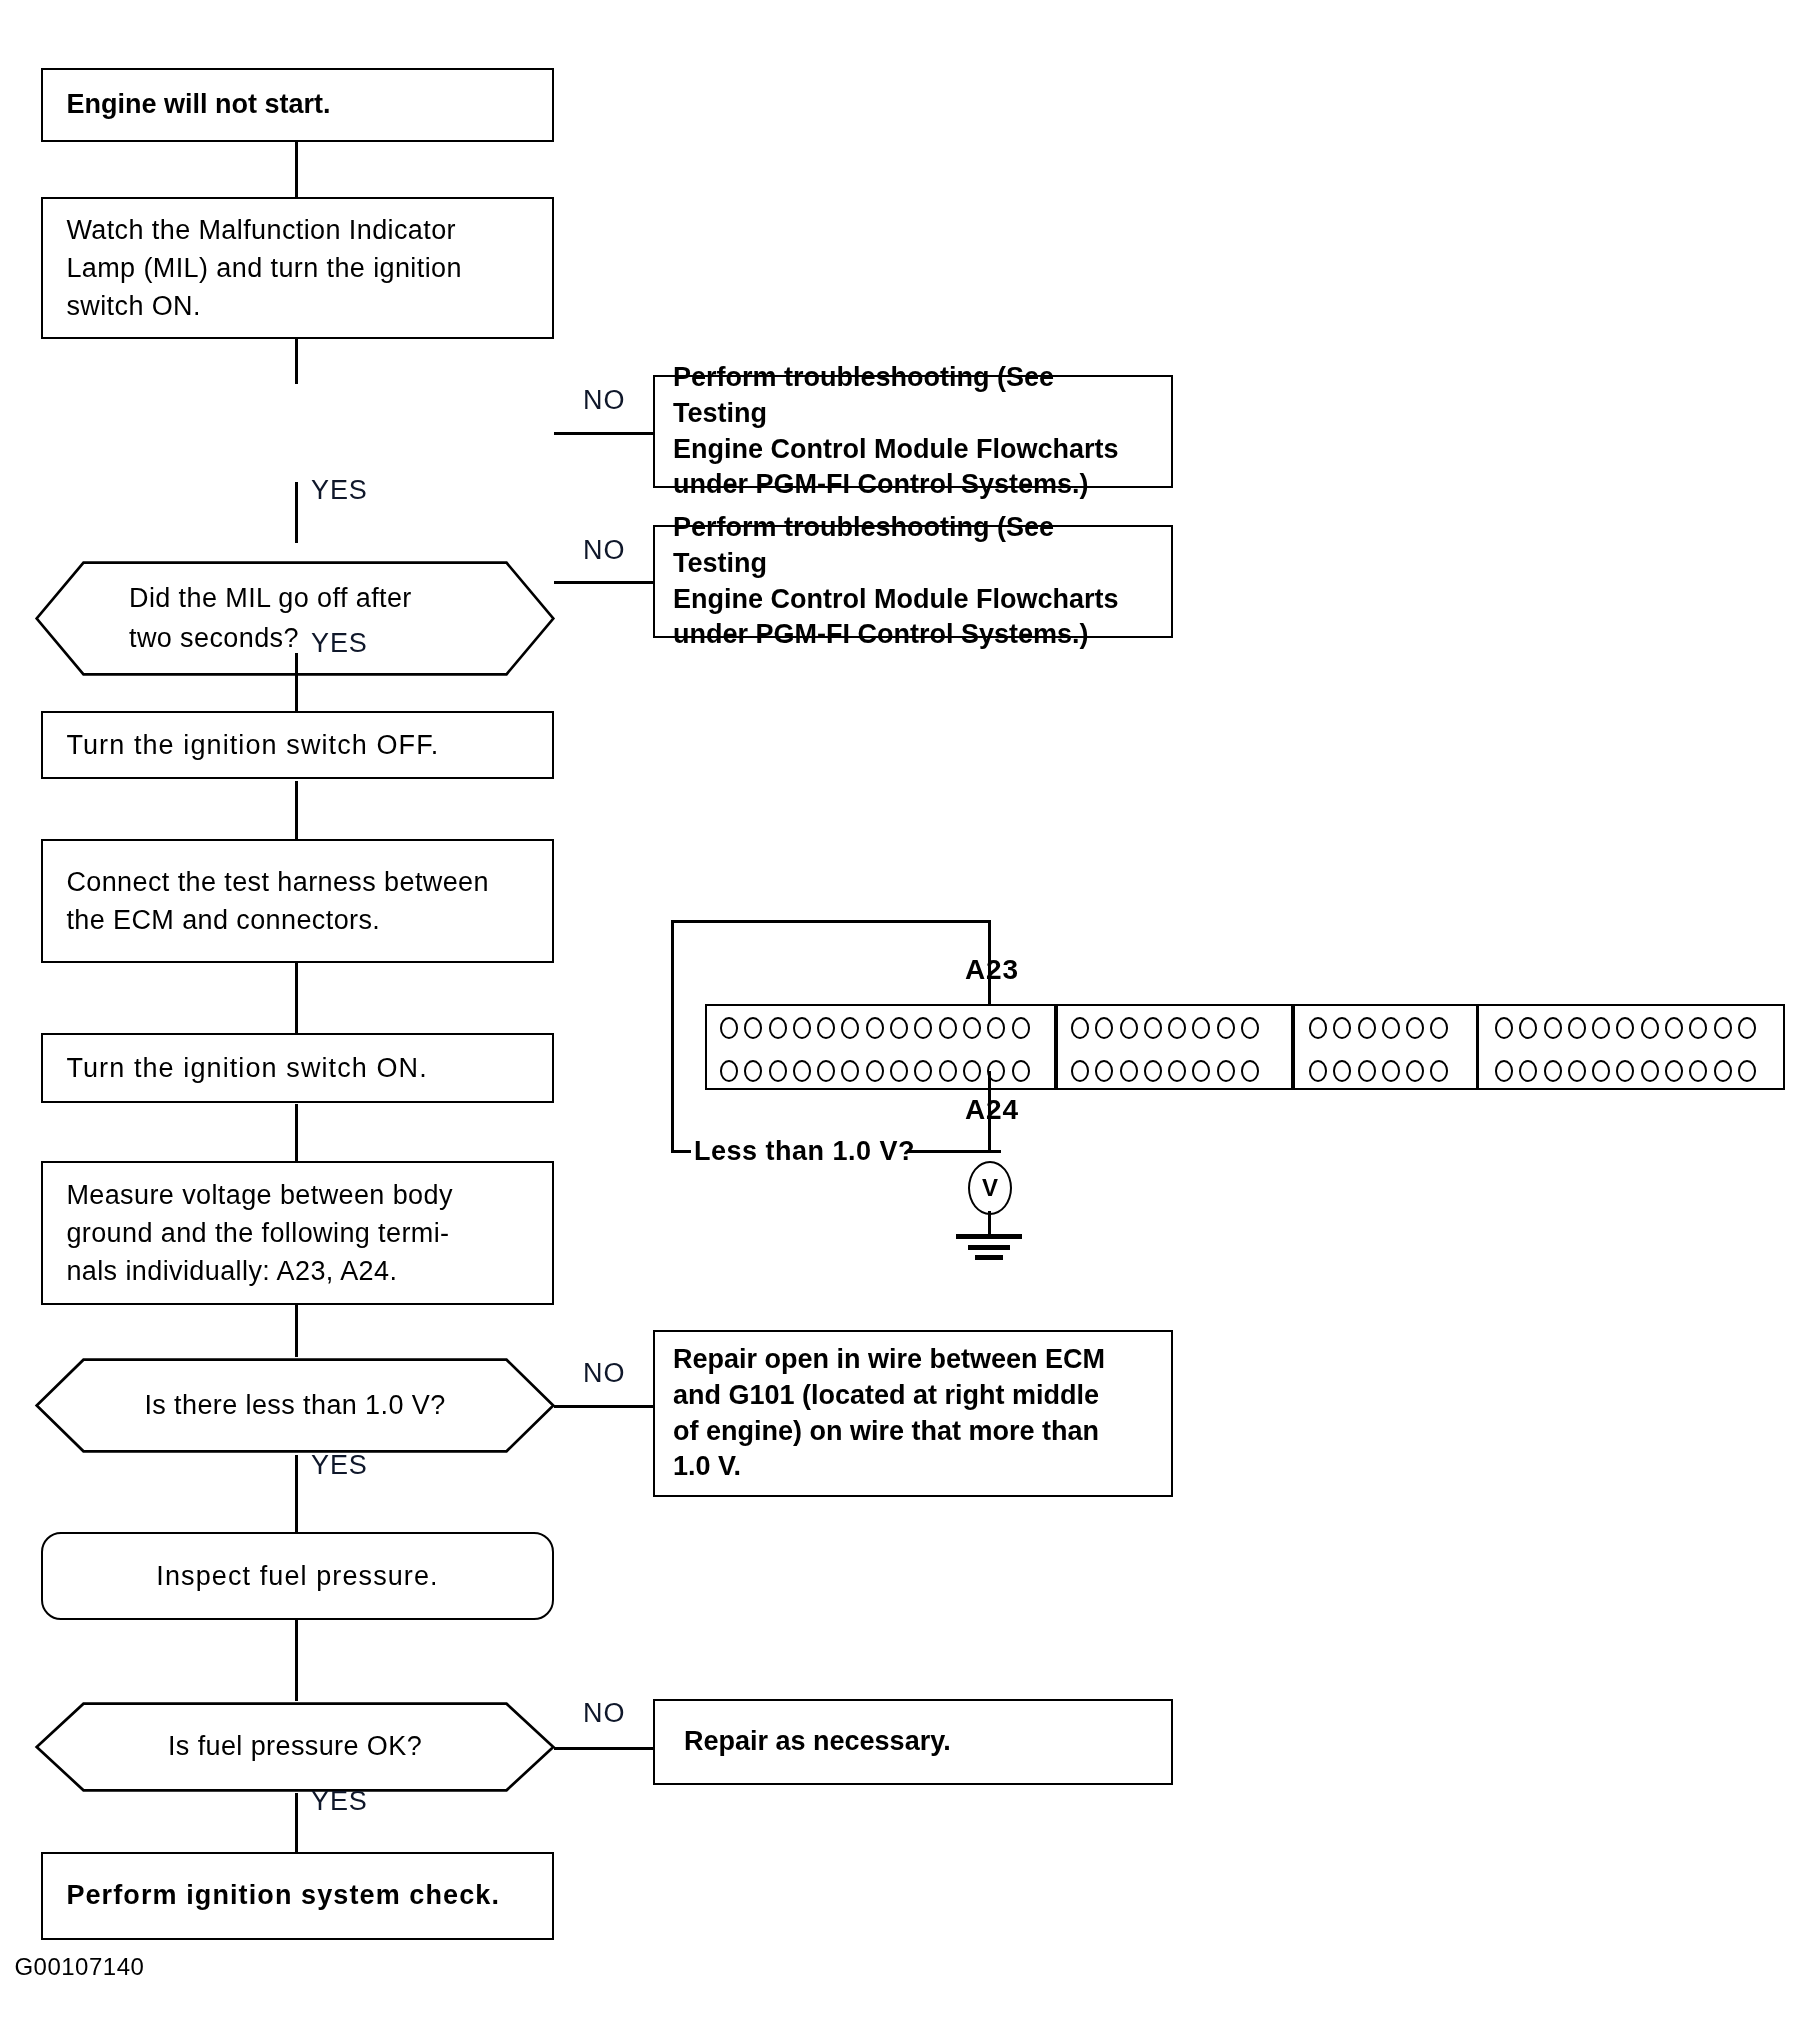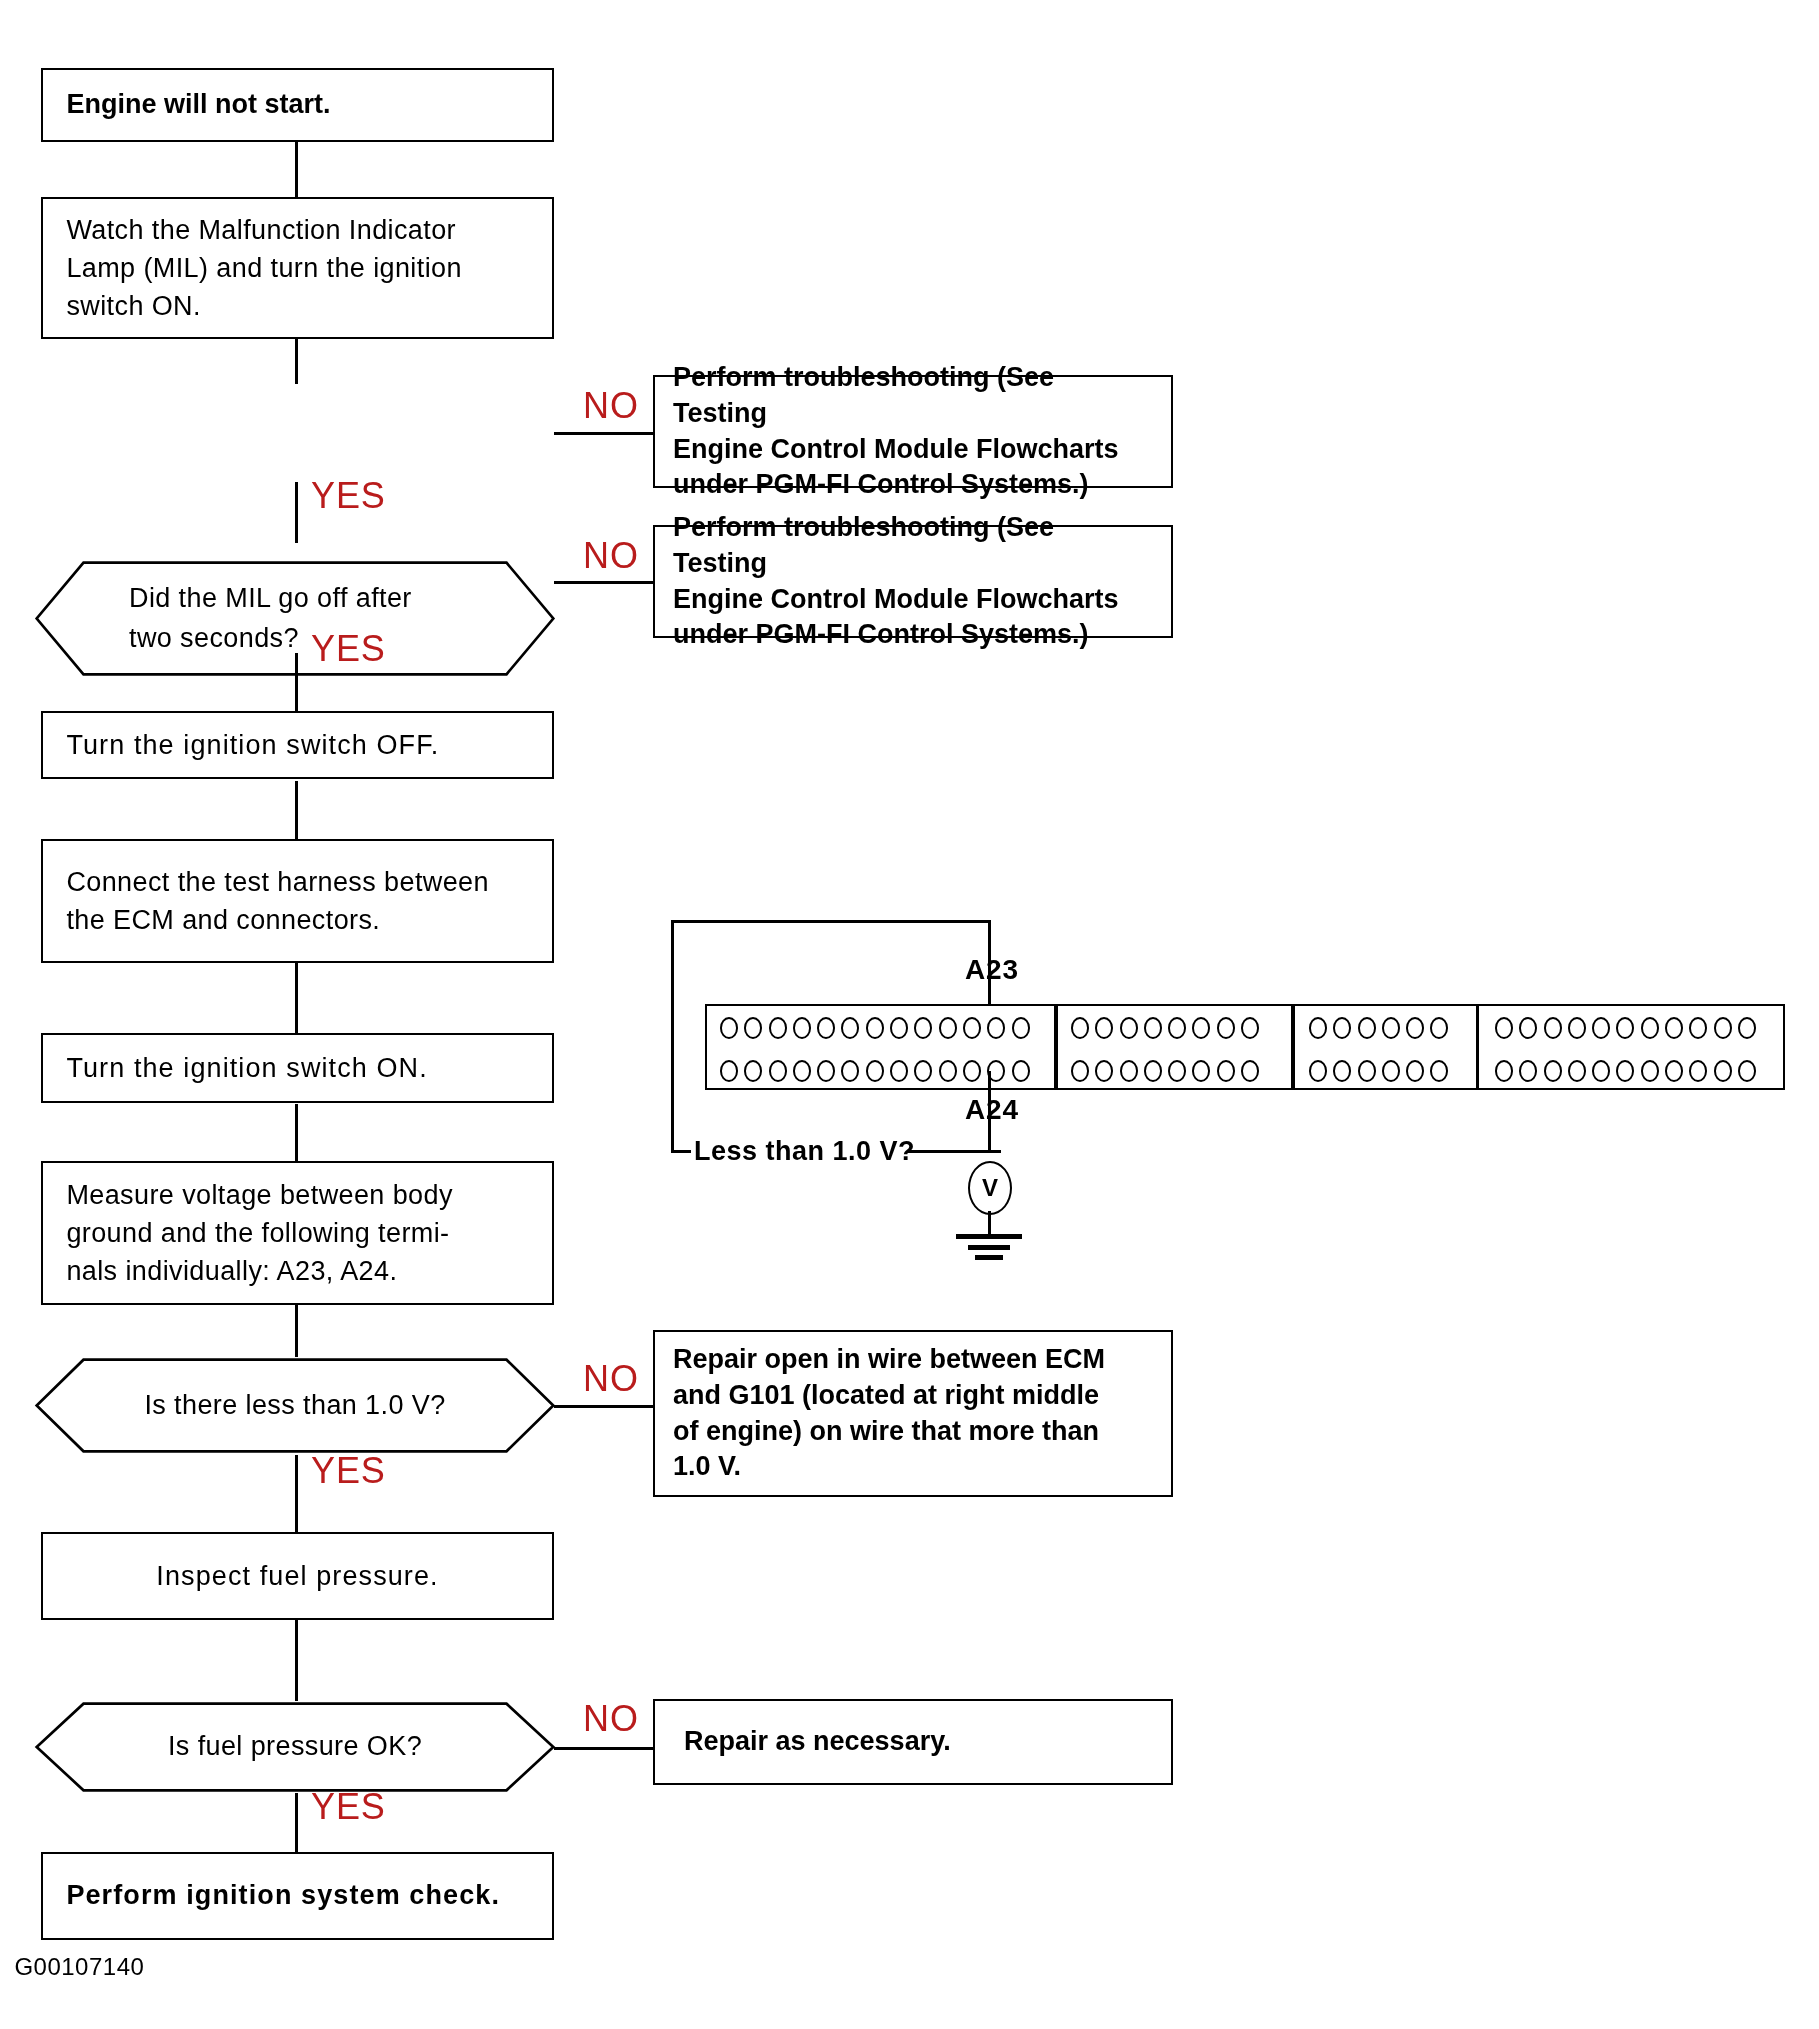--- a/index.html
+++ b/index.html
@@ -73,23 +73,23 @@
     text-align: left;
   }
 
   
   .vline { position: absolute; width: 2.7px; background: #000; }
   .hline { position: absolute; height: 2.7px; background: #000; }
 
   
   .blabel {
     position: absolute;
-    font-size: 36px;
+    font-size: 27px;
     letter-spacing: 0.9px;
-    color: #b91c1c;
+    color: #0f172a;
     white-space: nowrap;
   }
 
   
   #connector-diagram { position: absolute; }
   .conn-block {
     position: absolute;
     border: 2.7px solid #000;
     background: #fff;
     box-sizing: border-box;
@@ -222,21 +222,21 @@
     </svg>
     <div class="dec-text">Is there less than 1.0 V?</div>
   </div>
 
   <div class="hline" style="left:554px; top:1405px; width:99px;"></div>
   <div class="blabel" style="left:583px; top:1358px;">NO</div>
 
   <div class="vline" style="left:295px; top:1455px; height:77px;"></div>
   <div class="blabel" style="left:311px; top:1450px;">YES</div>
 
-  <div class="abs proc spaced" style="left:41px; top:1532px; width:513px; height:88px; justify-content:center;">
+  <div class="abs proc spaced" style="left:41px; top:1532px; width:513px; height:88px; justify-content:center;border-radius:20px;">
     <span>Inspect fuel pressure.</span>
   </div>
 
   <div class="vline" style="left:295px; top:1620px; height:81px;"></div>
 
   <div class="decision" style="left:34px; top:1701px; width:522px; height:92px;">
     <svg class="hexsvg" viewBox="0 0 580 102" preserveAspectRatio="none">
       <polygon points="55,3 525,3 577,51 525,99 55,99 3,51" fill="#ffffff" stroke="#000000" stroke-width="3"></polygon>
     </svg>
     <div class="dec-text">Is fuel pressure OK?</div>

